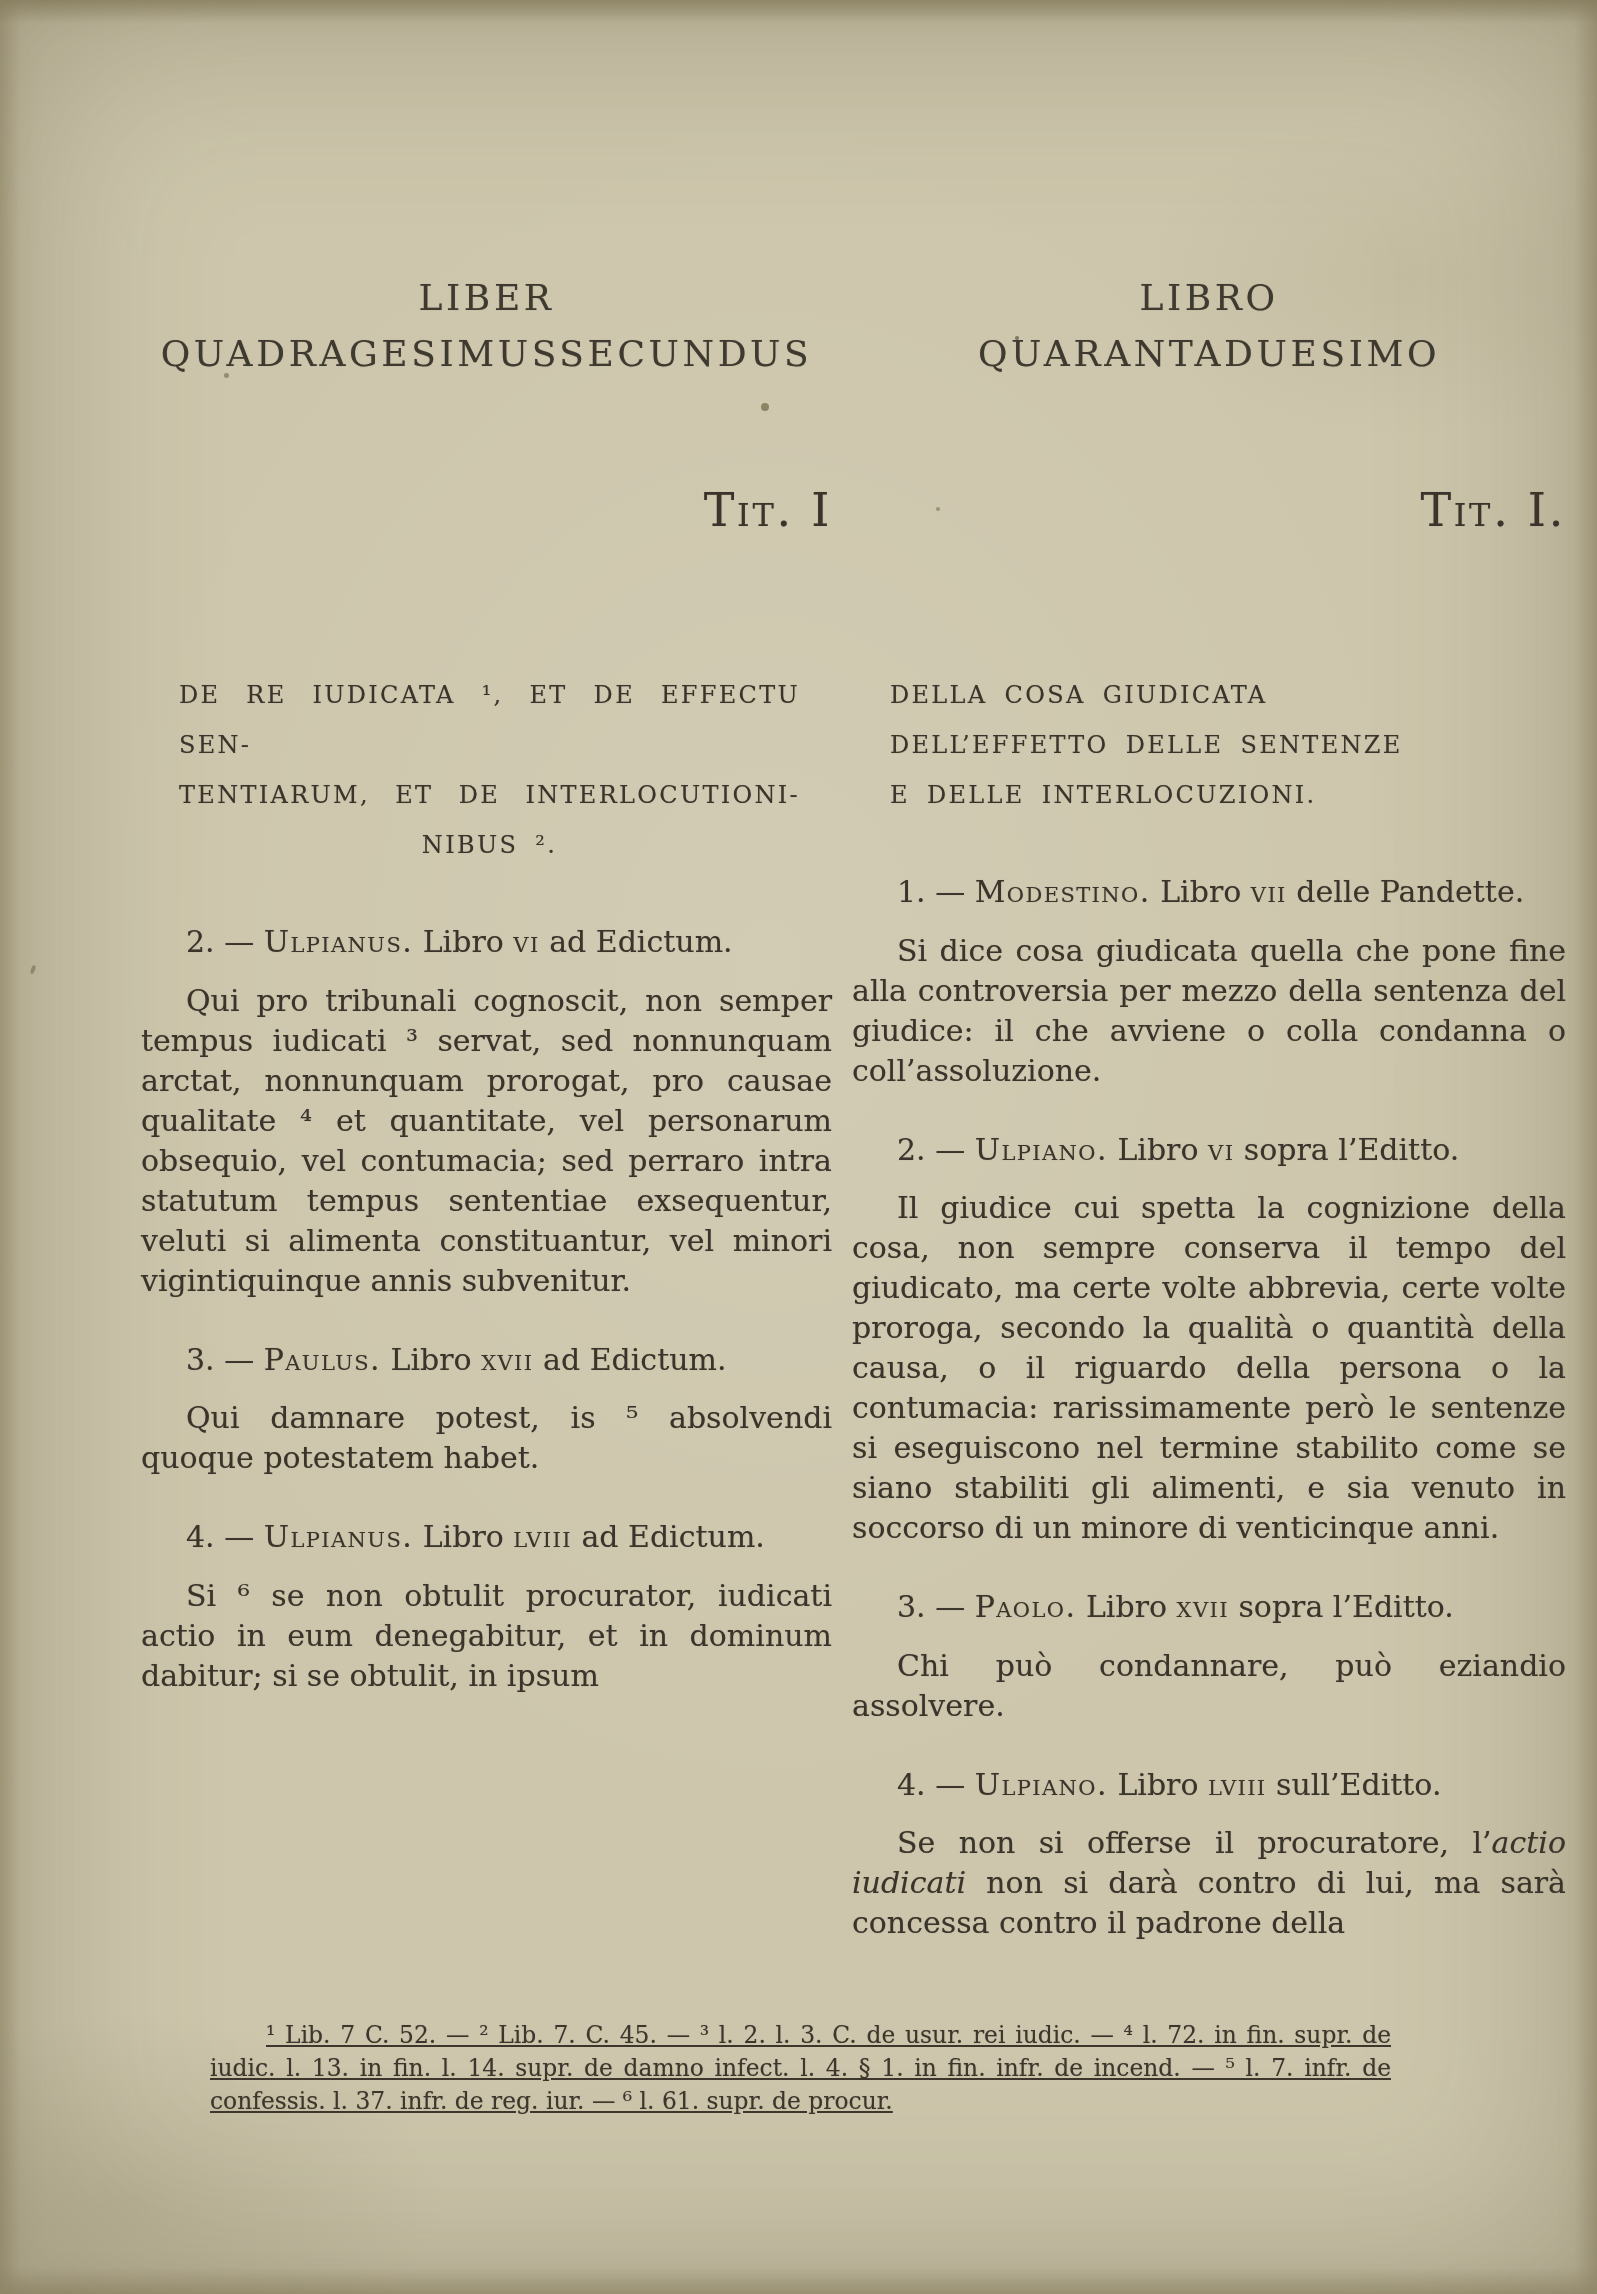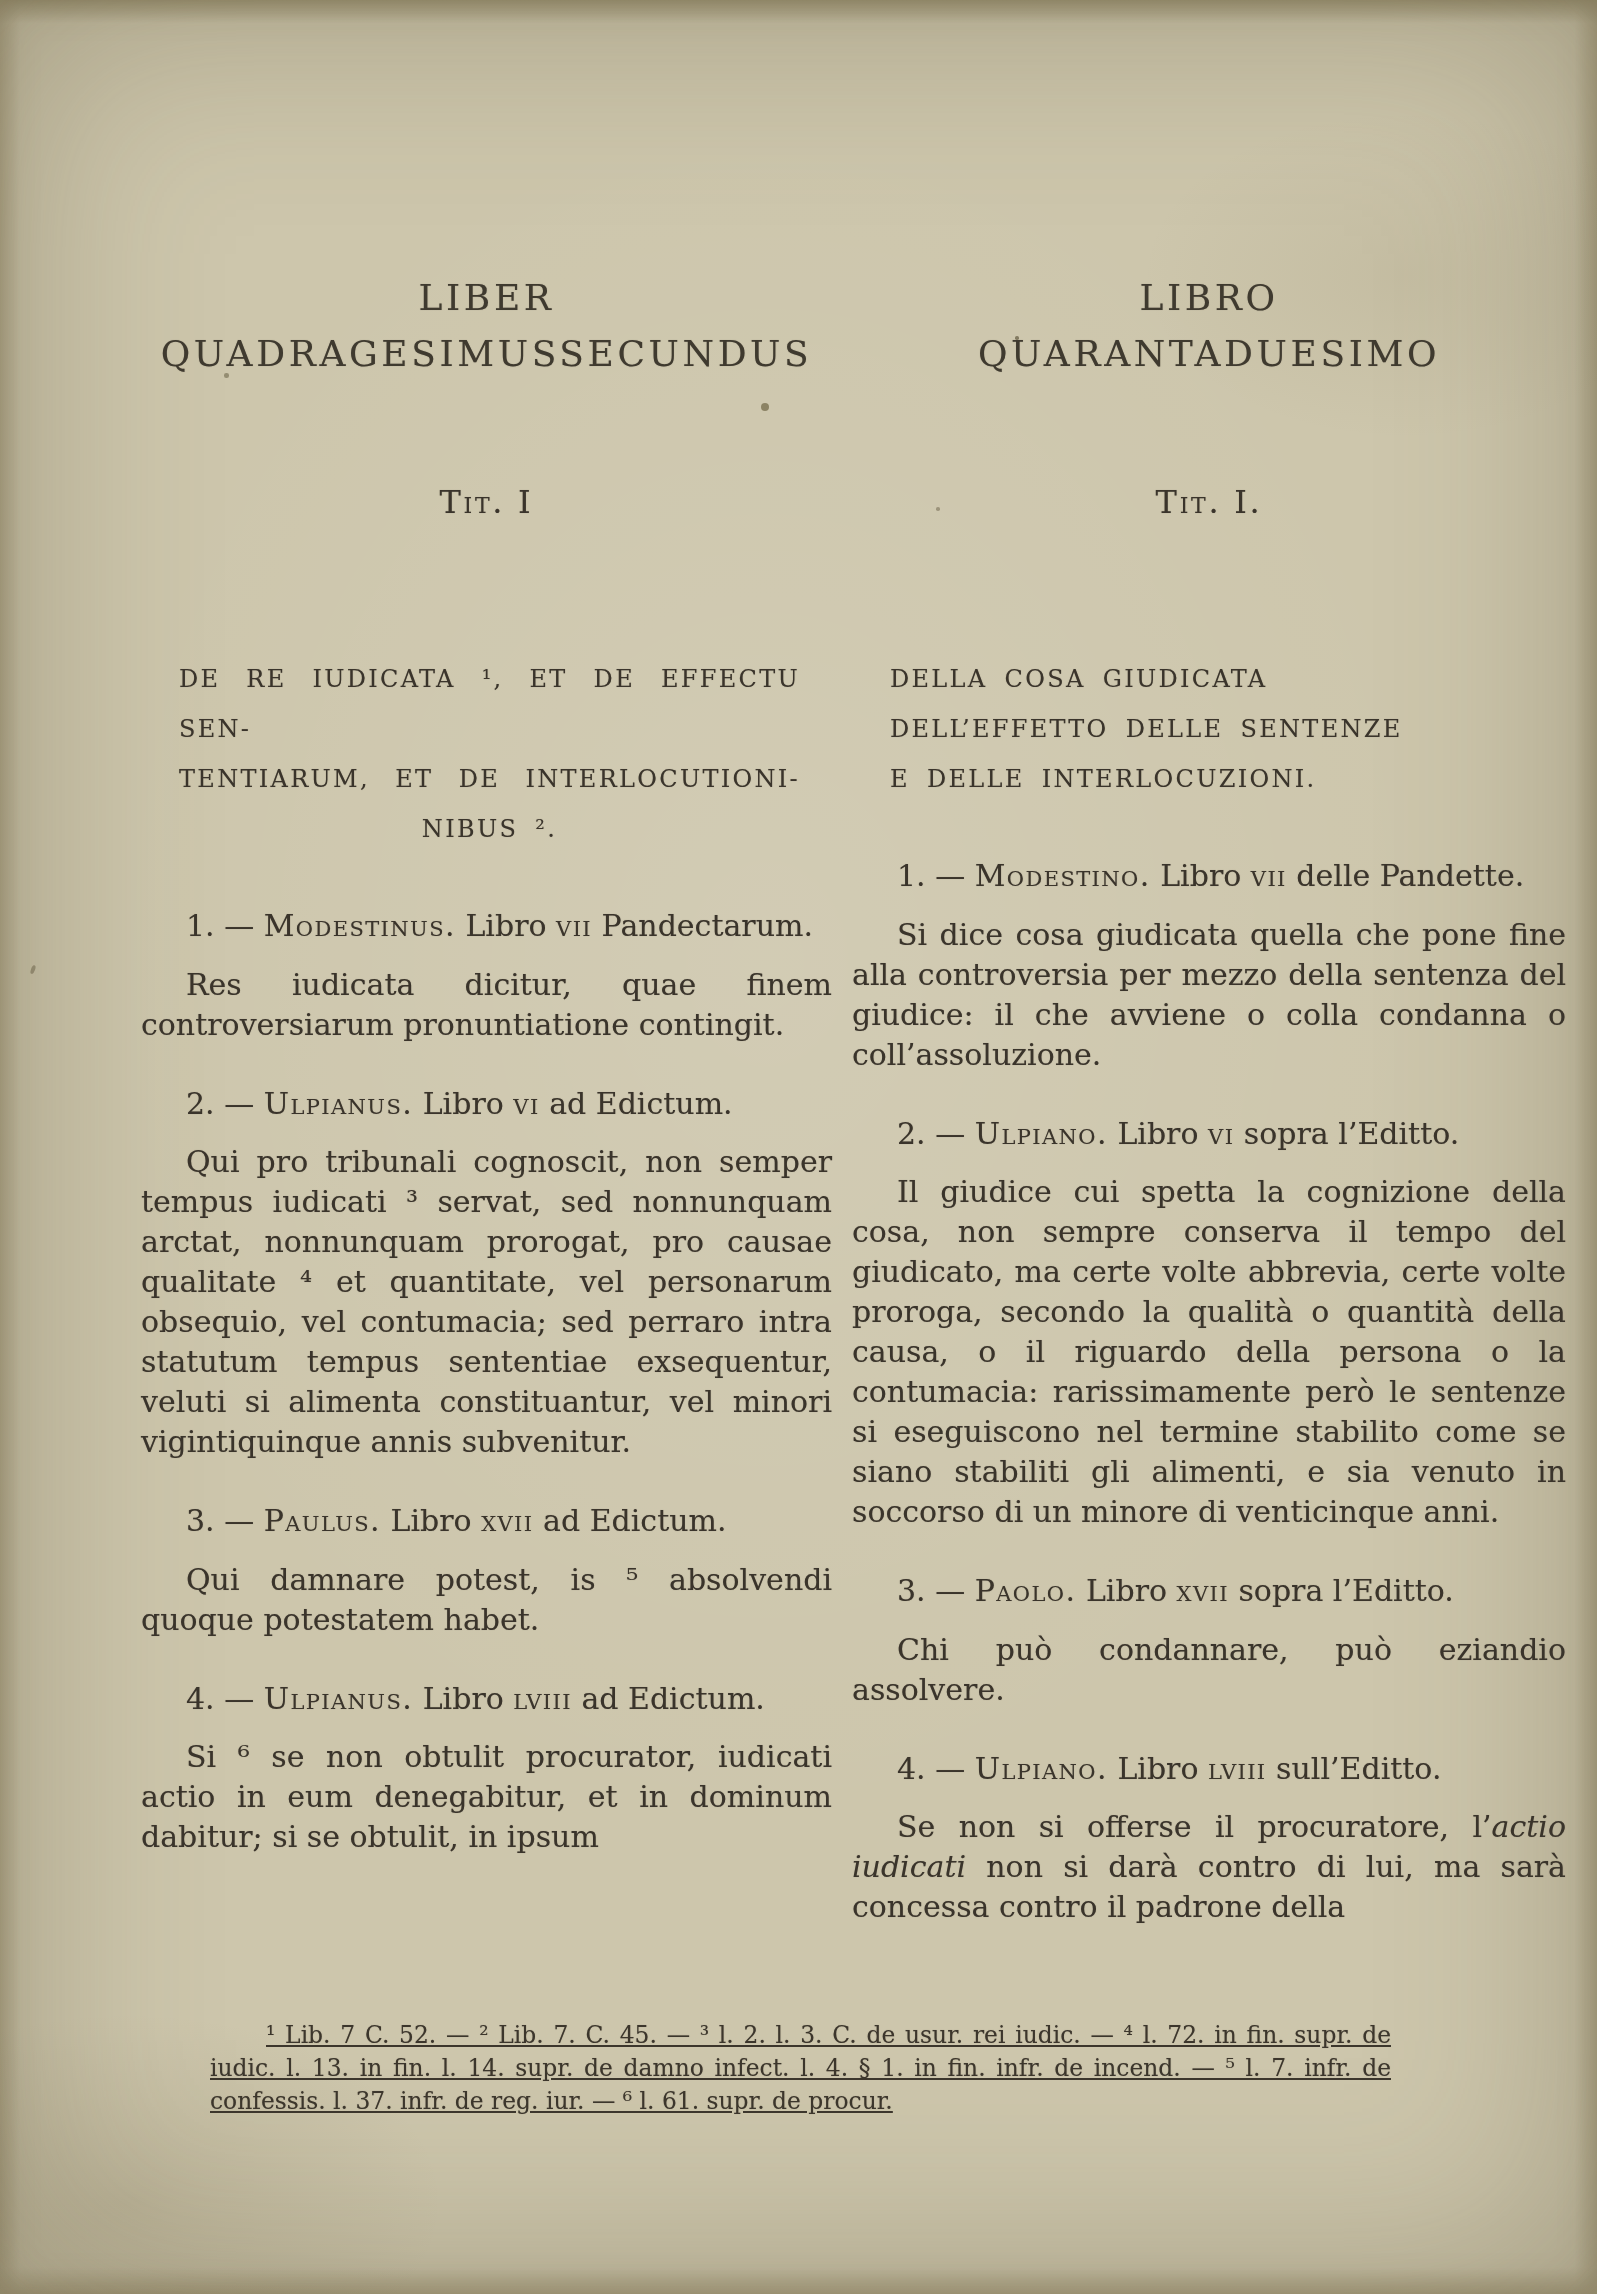--- a/index.html
+++ b/index.html
@@ -37,25 +37,25 @@
     font-weight:normal;
     line-height:56px;
     letter-spacing:3.6px;
     text-align:center;
     margin:0 0 101px 0;
     color:#3f3a2f;
   }
   .book-title .bt-line{display:block;}
 
   .tit{
-    font-size:32px;
+    font-size:46px;
     font-weight:normal;
     font-variant:small-caps;
     letter-spacing:2.7px;
-    text-align:center;
+    text-align:right;
     margin:0 0 133px 0;
   }
 
   .rubric{
     font-size:24px;
     line-height:50px;
     letter-spacing:2.3px;
     margin:0 32px 54px 38px;
     word-spacing:7.2px;
   }
@@ -122,24 +122,20 @@
       </h1>
 
       <h2 class="tit">Tit. I</h2>
 
       <div class="rubric rubric-latin">
         <span class="rline just">DE RE IUDICATA ¹, ET DE EFFECTU SEN-</span>
         <span class="rline just">TENTIARUM, ET DE INTERLOCUTIONI-</span>
         <span class="rline last">NIBUS ².</span>
       </div>
 
-      <div class="section">
-        <p class="sec-head"><span>1. — </span><span class="sc">Modestinus.</span><span> Libro </span><span class="sc">vii</span><span> Pandectarum.</span></p>
-        <p class="body-par">Res iudicata dicitur, quae finem controversiarum pronuntiatione contingit.</p>
-      </div>
 
       <div class="section">
         <p class="sec-head"><span>2. — </span><span class="sc">Ulpianus.</span><span> Libro </span><span class="sc">vi</span><span> ad Edictum.</span></p>
         <p class="body-par">Qui pro tribunali cognoscit, non semper tempus iudicati ³ servat, sed nonnunquam arctat, nonnunquam prorogat, pro causae qualitate ⁴ et quantitate, vel personarum obsequio, vel contumacia; sed perraro intra statutum tempus sententiae exsequentur, veluti si alimenta constituantur, vel minori vigintiquinque annis subvenitur.</p>
       </div>
 
       <div class="section">
         <p class="sec-head"><span>3. — </span><span class="sc">Paulus.</span><span> Libro </span><span class="sc">xvii</span><span> ad Edictum.</span></p>
         <p class="body-par">Qui damnare potest, is ⁵ absolvendi quoque potestatem habet.</p>
       </div>

